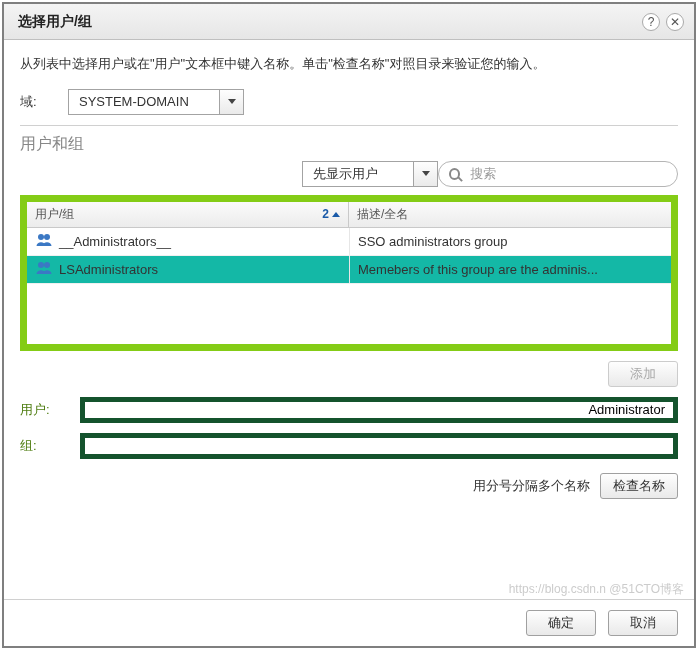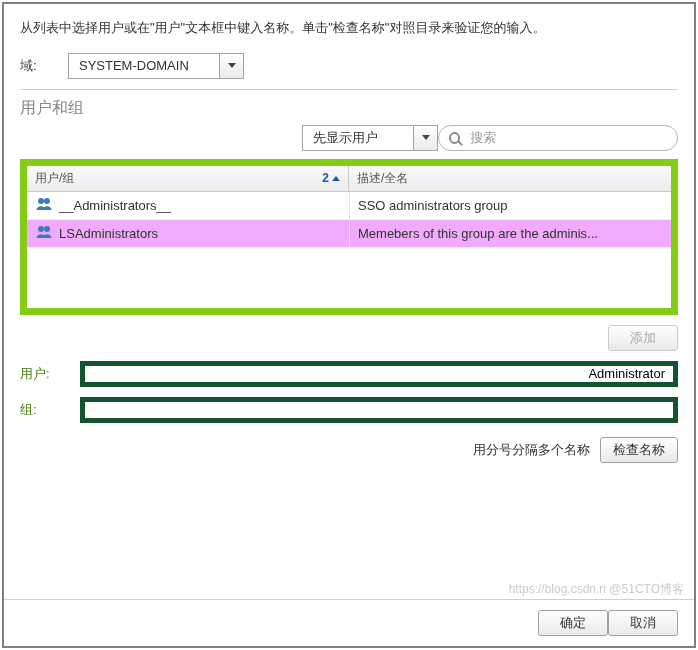--- a/index.html
+++ b/index.html
@@ -146,21 +146,21 @@
     display:flex; align-items:center;
   }
   .sort-ind .arrow-down { border-top-color:#1a5aa8; margin-left:3px; transform: rotate(180deg);}
   .tbody { flex:1; overflow:auto; }
   .tr {
     display:flex;
     height: 28px;
     align-items:center;
     border-bottom:1px solid #f0f0f0;
   }
-  .tr.alt { background:#f0abfc; }
+  .tr.alt { background:#14b8a6; }
   .td {
     padding: 0 8px;
     display:flex; align-items:center;
     overflow:hidden; white-space:nowrap; text-overflow:ellipsis;
   }
   .td.col2 { border-left:1px solid #e6e6e6; height:100%; }
   .grp-icon svg { width:18px;height:18px; margin-right:6px; }
   .btn {
     display:inline-block;
     min-width: 70px;
@@ -194,32 +194,37 @@
     display:flex; justify-content:flex-end; align-items:center;
     gap: 10px;
     margin-top: 14px;
   }
   .hint-row .hint { color:#333; }
   .footer {
     position:absolute;
     bottom:0; left:0; right:0;
     border-top:1px solid #d0d0d0;
     padding: 10px 16px;
-    display:flex; justify-content:flex-end; gap:0;
+    display:flex; justify-content:flex-end; gap:12px;
     background:#fff;
   }
   .wm {
     position:absolute; right:10px; bottom:48px;
     color:#ccc; font-size:12px;
   }
 </style>
 </head>
 <body>
 
 <div class="dialog">
+  <div class="titlebar">
+    <span class="title">选择用户/组</span>
+    <span class="title-btn">?</span>
+    <span class="title-btn">✕</span>
+  </div>
 
   <div class="content">
     <div class="instr">从列表中选择用户或在"用户"文本框中键入名称。单击"检查名称"对照目录来验证您的输入。</div>
 
     <div class="row">
       <span class="label">域:</span>
       <div class="select">
         <span class="sel-text">SYSTEM-DOMAIN</span>
         <span class="dd-btn">
             <span class="arrow-down"></span>

